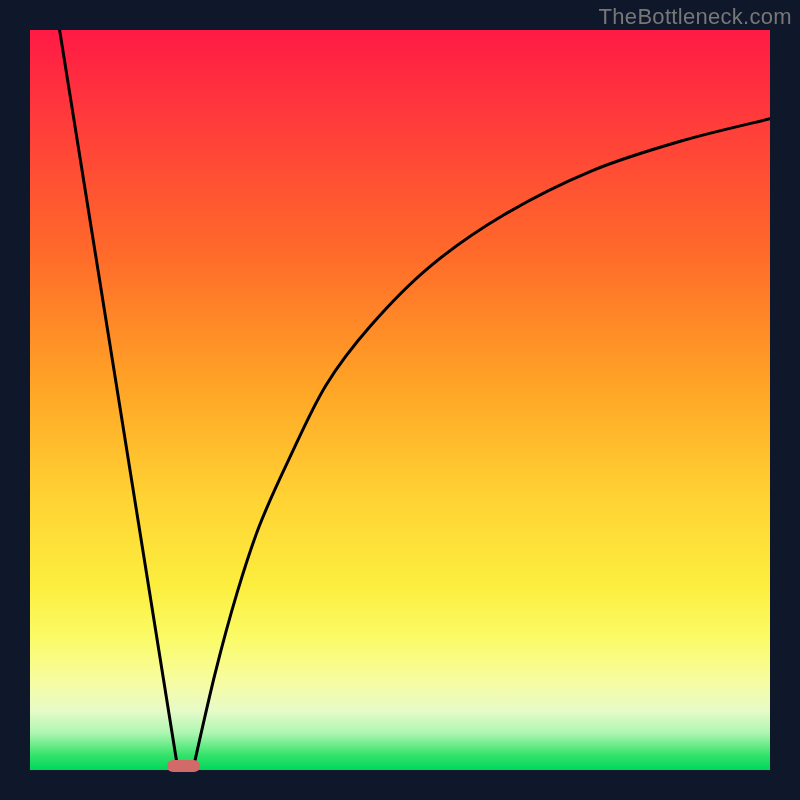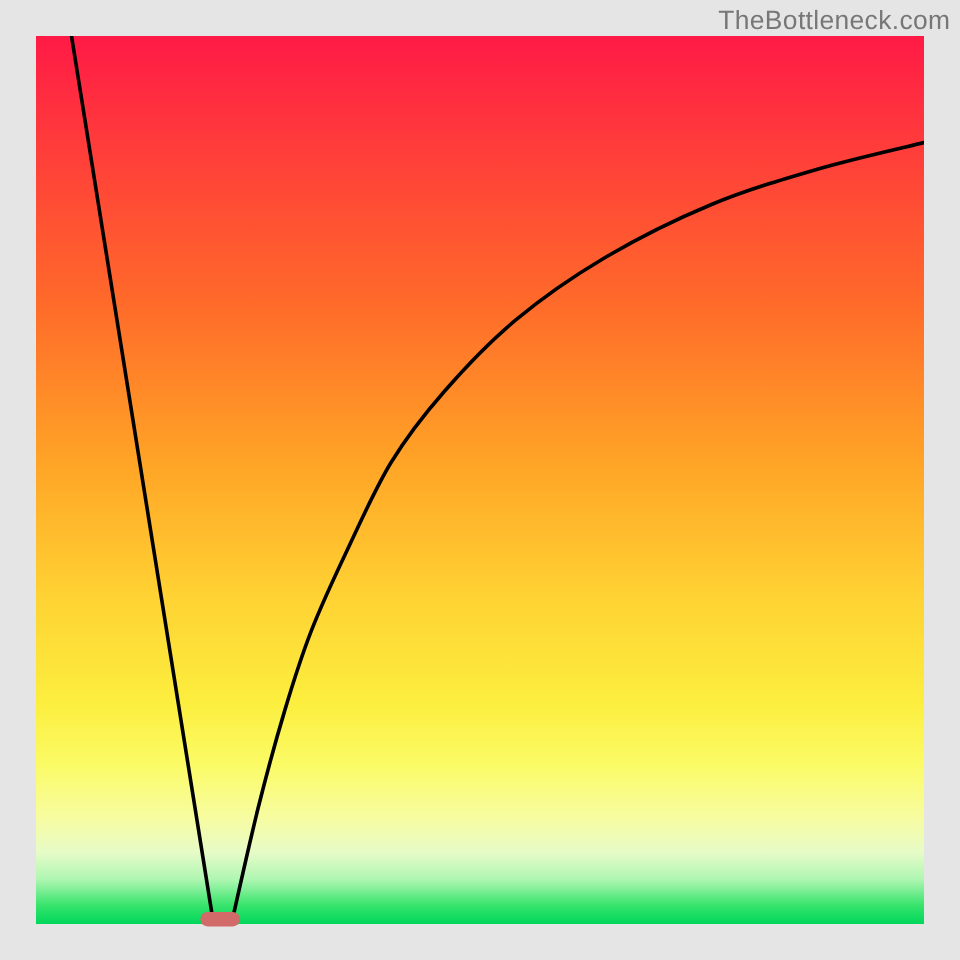--- a/index.html
+++ b/index.html
@@ -8,21 +8,21 @@
     width: 800px;
     height: 800px;
     overflow: hidden;
     background: #000;
     font-family: Arial, Helvetica, sans-serif;
   }
   .stage {
     position: relative;
     width: 800px;
     height: 800px;
-    background: #e5e5e5;
+    background: #0f172a;
   }
   .plot {
     position: absolute;
     left: 30px;
     top: 30px;
     width: 740px;
     height: 740px;
     background: linear-gradient(
       to bottom,
       #ff1a46 0%,

